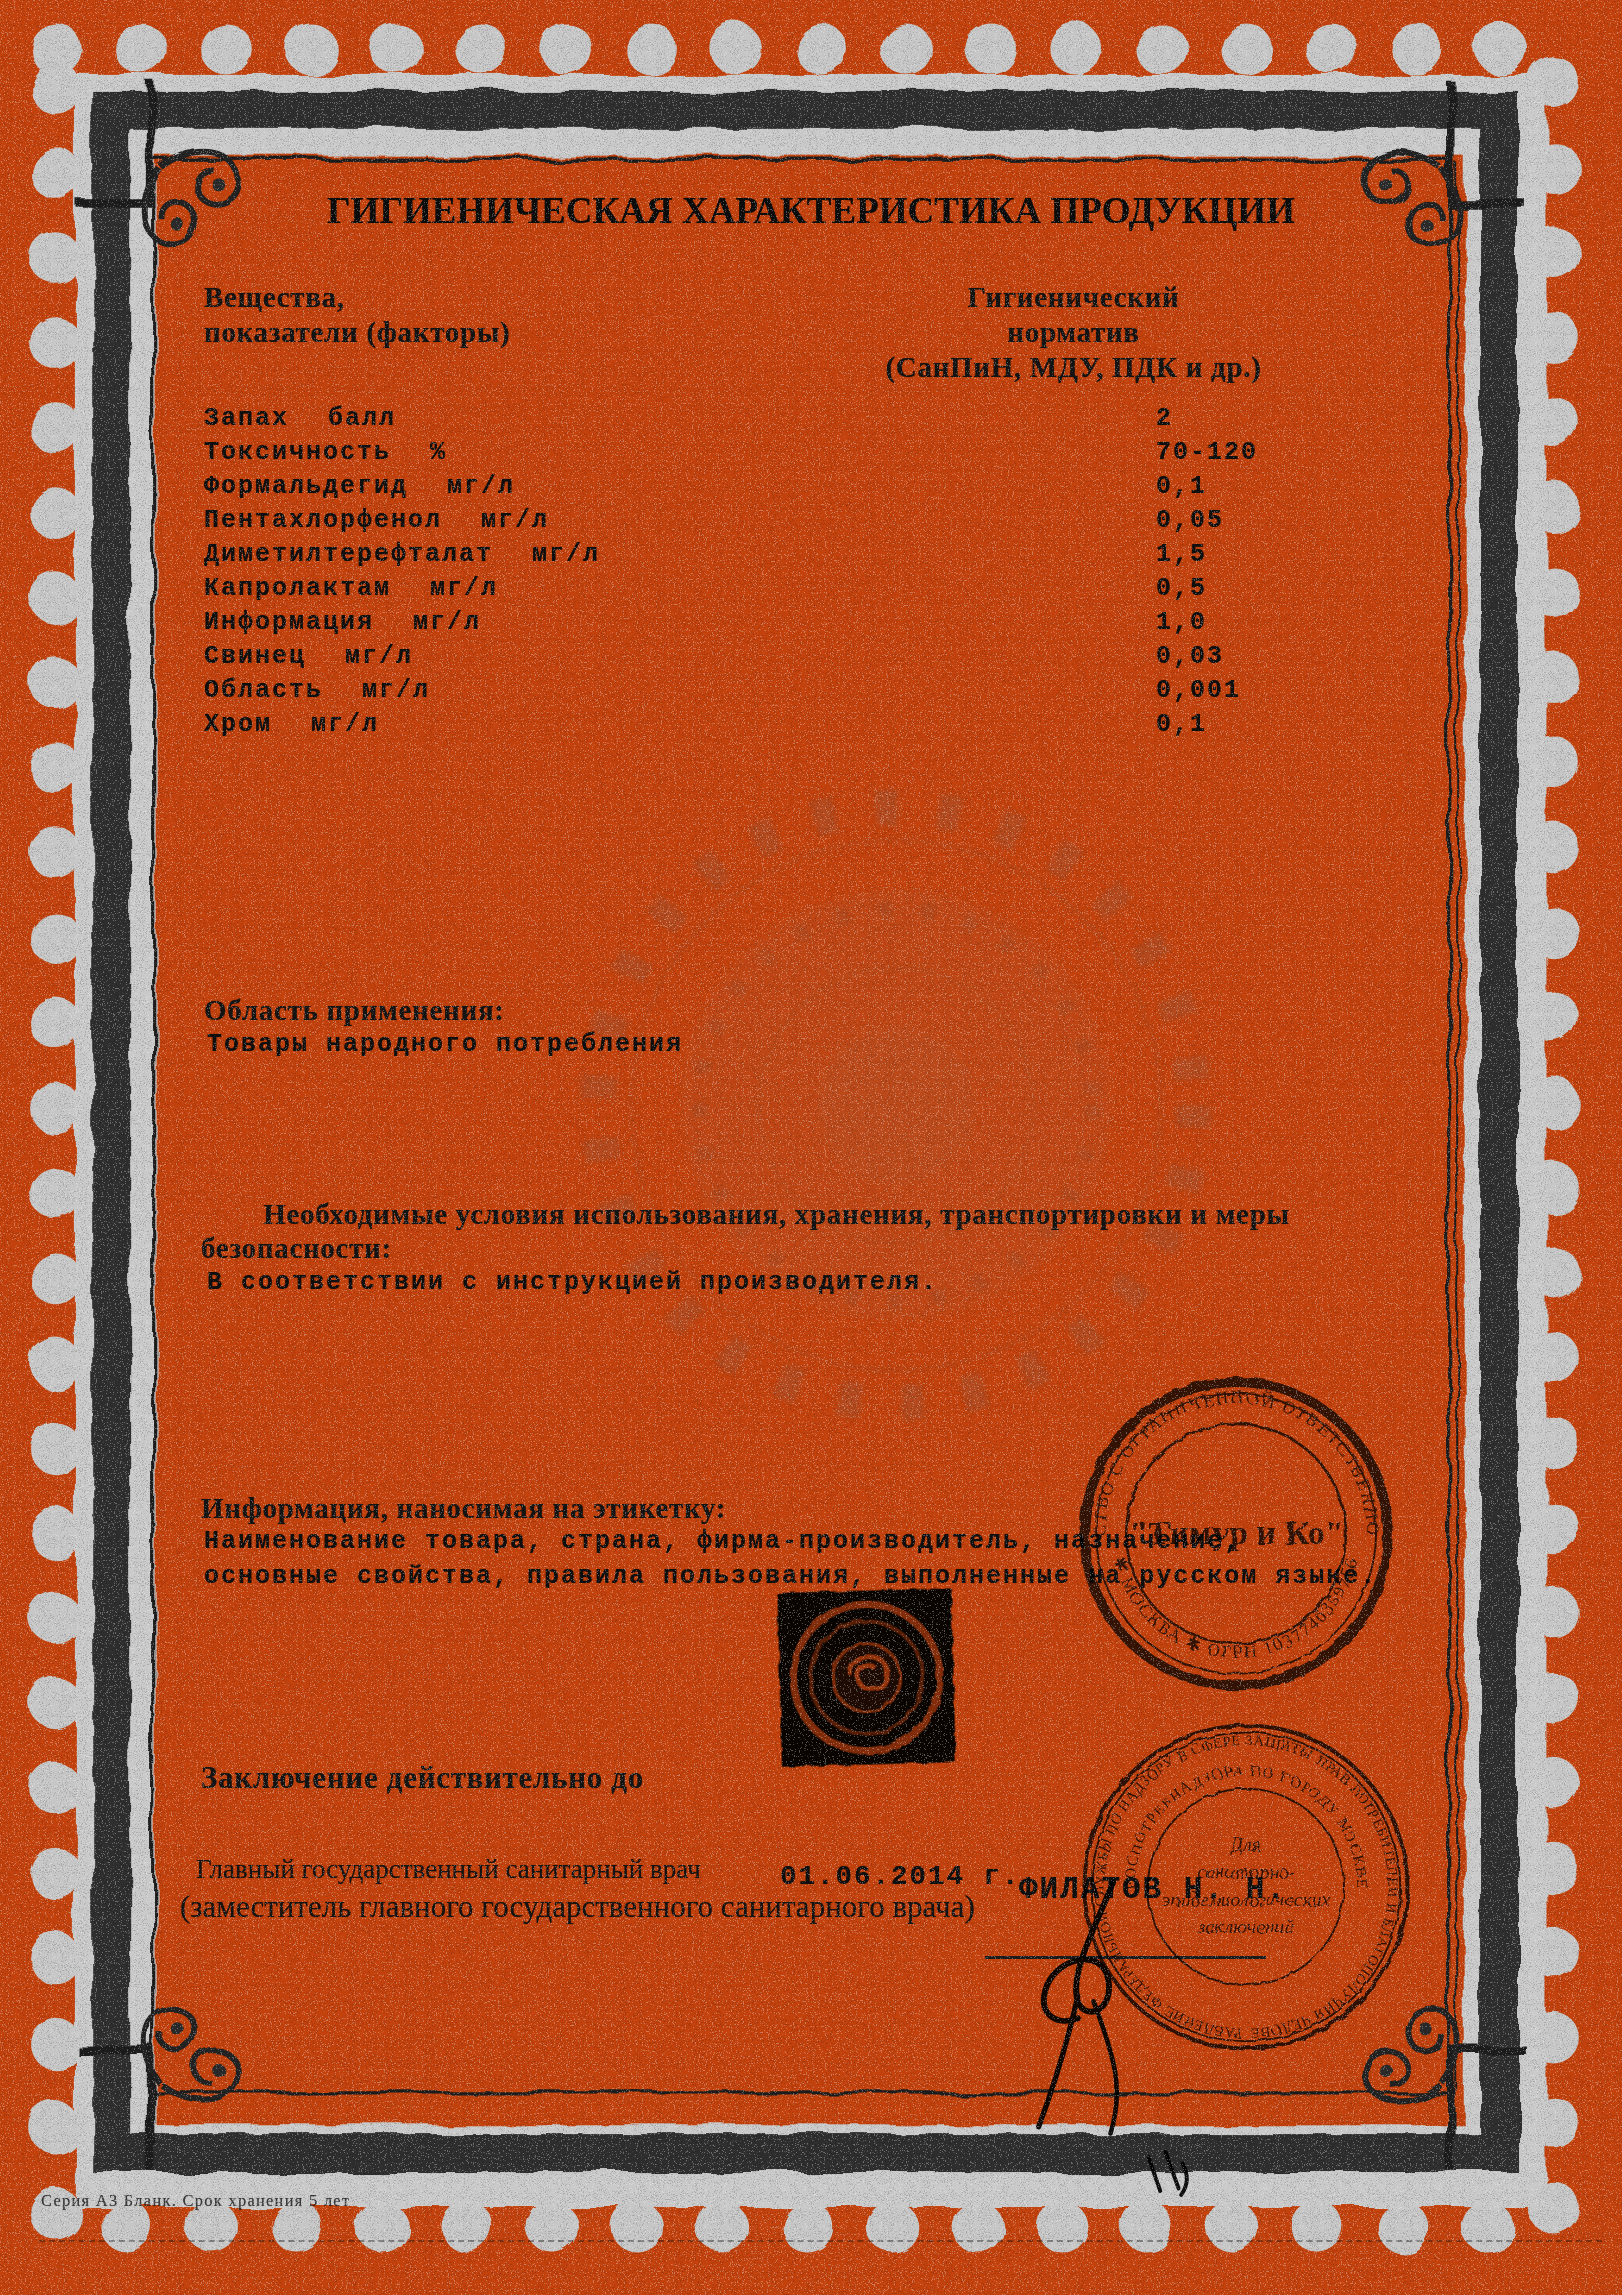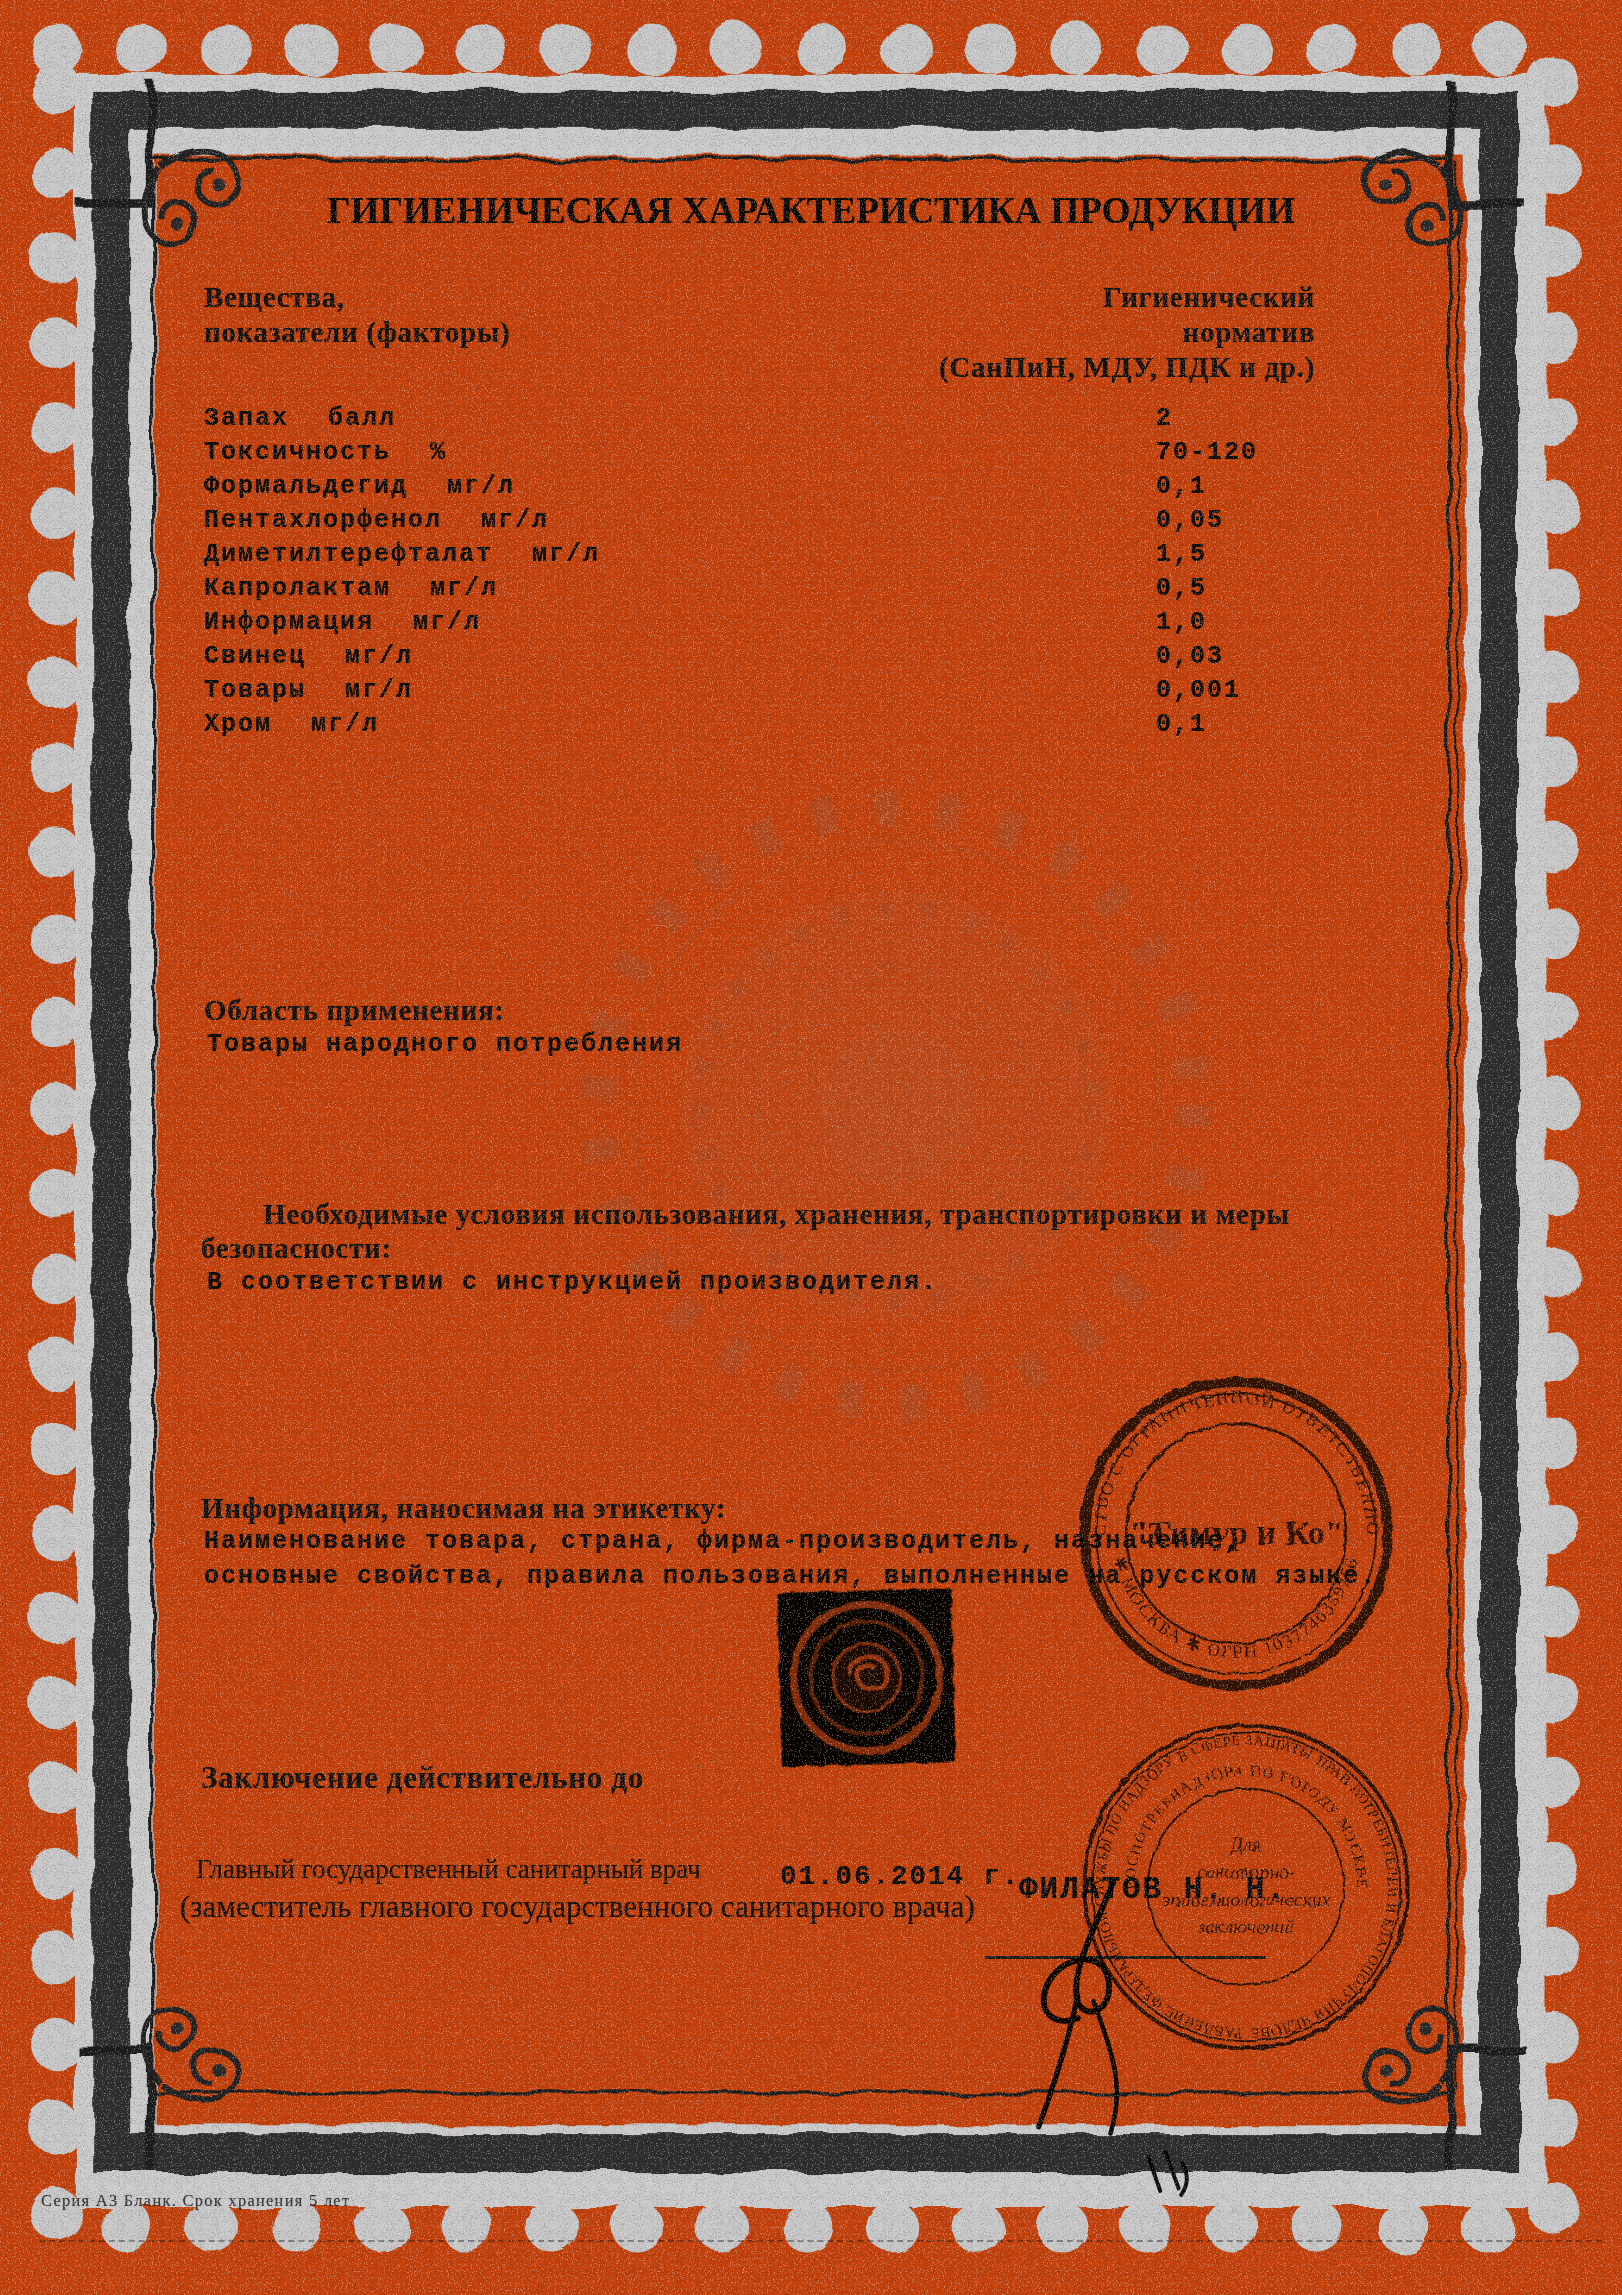--- a/index.html
+++ b/index.html
@@ -5,21 +5,21 @@
   html,body{margin:0;padding:0;background:#ffffff;}
   .page{position:relative;width:1622px;height:2295px;background:#c2410c;overflow:hidden;}
   .abs{position:absolute;left:0;top:0;}
   .txt{position:absolute;color:#141414;}
   .serif{font-family:"Liberation Serif",serif;font-weight:700;font-size:29px;letter-spacing:0.7px;}
   .serif-reg{font-family:"Liberation Serif",serif;font-weight:400;font-size:27.5px;}
   .mono{font-family:"Liberation Mono","DejaVu Sans Mono",monospace;font-weight:700;font-size:25px;letter-spacing:2px;white-space:pre;color:#0f0f0f;}
   .title{left:196px;width:1230px;top:188px;text-align:center;font-family:"Liberation Serif",serif;
          font-weight:700;font-size:37px;letter-spacing:0px;color:#0c0c0c;transform:scaleY(1.05);}
   .hdr-left{left:204px;top:280px;line-height:35px;}
-  .hdr-right{left:896px;top:280px;width:419px;text-align:right;line-height:35px;}
+  .hdr-right{left:864px;top:280px;width:419px;text-align:center;line-height:35px;}
   .trow{position:absolute;left:204px;width:1243px;font-family:"Liberation Mono","DejaVu Sans Mono",monospace;
         font-weight:700;font-size:25px;letter-spacing:2px;white-space:pre;color:#0f0f0f;}
   .unit{margin-left:2.6ch;}
   .val{position:absolute;left:952px;top:0;}
   .sec-head{line-height:35px;text-align:center;}
   .sig-line{position:absolute;left:985px;top:1956px;width:281px;border-top:3.3px solid #1b1b1b;}
   .dash-bottom{position:absolute;left:39px;top:2240px;width:1563px;border-top:2px dashed rgba(10,10,10,.38);}
   .fineprint{left:41px;top:2191px;font-family:"Liberation Serif",serif;font-size:16.4px;letter-spacing:1.3px;
              color:#222;opacity:.85;}
   .textlayer *{text-shadow:0 0 0.7px rgba(0,0,0,.55);}
@@ -102,21 +102,21 @@
     </div>
 
     <div class="trow" style="top:404px"><span>Запах</span><span class="unit">балл</span><span class="val">2</span></div>
     <div class="trow" style="top:438px"><span>Токсичность</span><span class="unit">%</span><span class="val">70-120</span></div>
     <div class="trow" style="top:472px"><span>Формальдегид</span><span class="unit">мг/л</span><span class="val">0,1</span></div>
     <div class="trow" style="top:506px"><span>Пентахлорфенол</span><span class="unit">мг/л</span><span class="val">0,05</span></div>
     <div class="trow" style="top:540px"><span>Диметилтерефталат</span><span class="unit">мг/л</span><span class="val">1,5</span></div>
     <div class="trow" style="top:574px"><span>Капролактам</span><span class="unit">мг/л</span><span class="val">0,5</span></div>
     <div class="trow" style="top:608px"><span>Информация</span><span class="unit">мг/л</span><span class="val">1,0</span></div>
     <div class="trow" style="top:642px"><span>Свинец</span><span class="unit">мг/л</span><span class="val">0,03</span></div>
-    <div class="trow" style="top:676px"><span>Товары</span><span class="unit">мг/л</span><span class="val">0,001</span></div>
+    <div class="trow" style="top:676px"><span>Область</span><span class="unit">мг/л</span><span class="val">0,001</span></div>
     <div class="trow" style="top:710px"><span>Хром</span><span class="unit">мг/л</span><span class="val">0,1</span></div>
 
     <div class="txt serif" style="left:204px;top:994px">Область применения:</div>
     <div class="txt mono" style="left:207px;top:1030px">Товары народного потребления</div>
 
     <div class="txt serif sec-head" style="left:201px;top:1197px;width:1151px">Необходимые условия использования, хранения, транспортировки и меры</div>
     <div class="txt serif" style="left:201px;top:1232px">безопасности:</div>
     <div class="txt mono" style="left:207px;top:1268px">В соответствии с инструкцией производителя.</div>
 
     <div class="txt serif" style="left:201px;top:1492px">Информация, наносимая на этикетку:</div>

